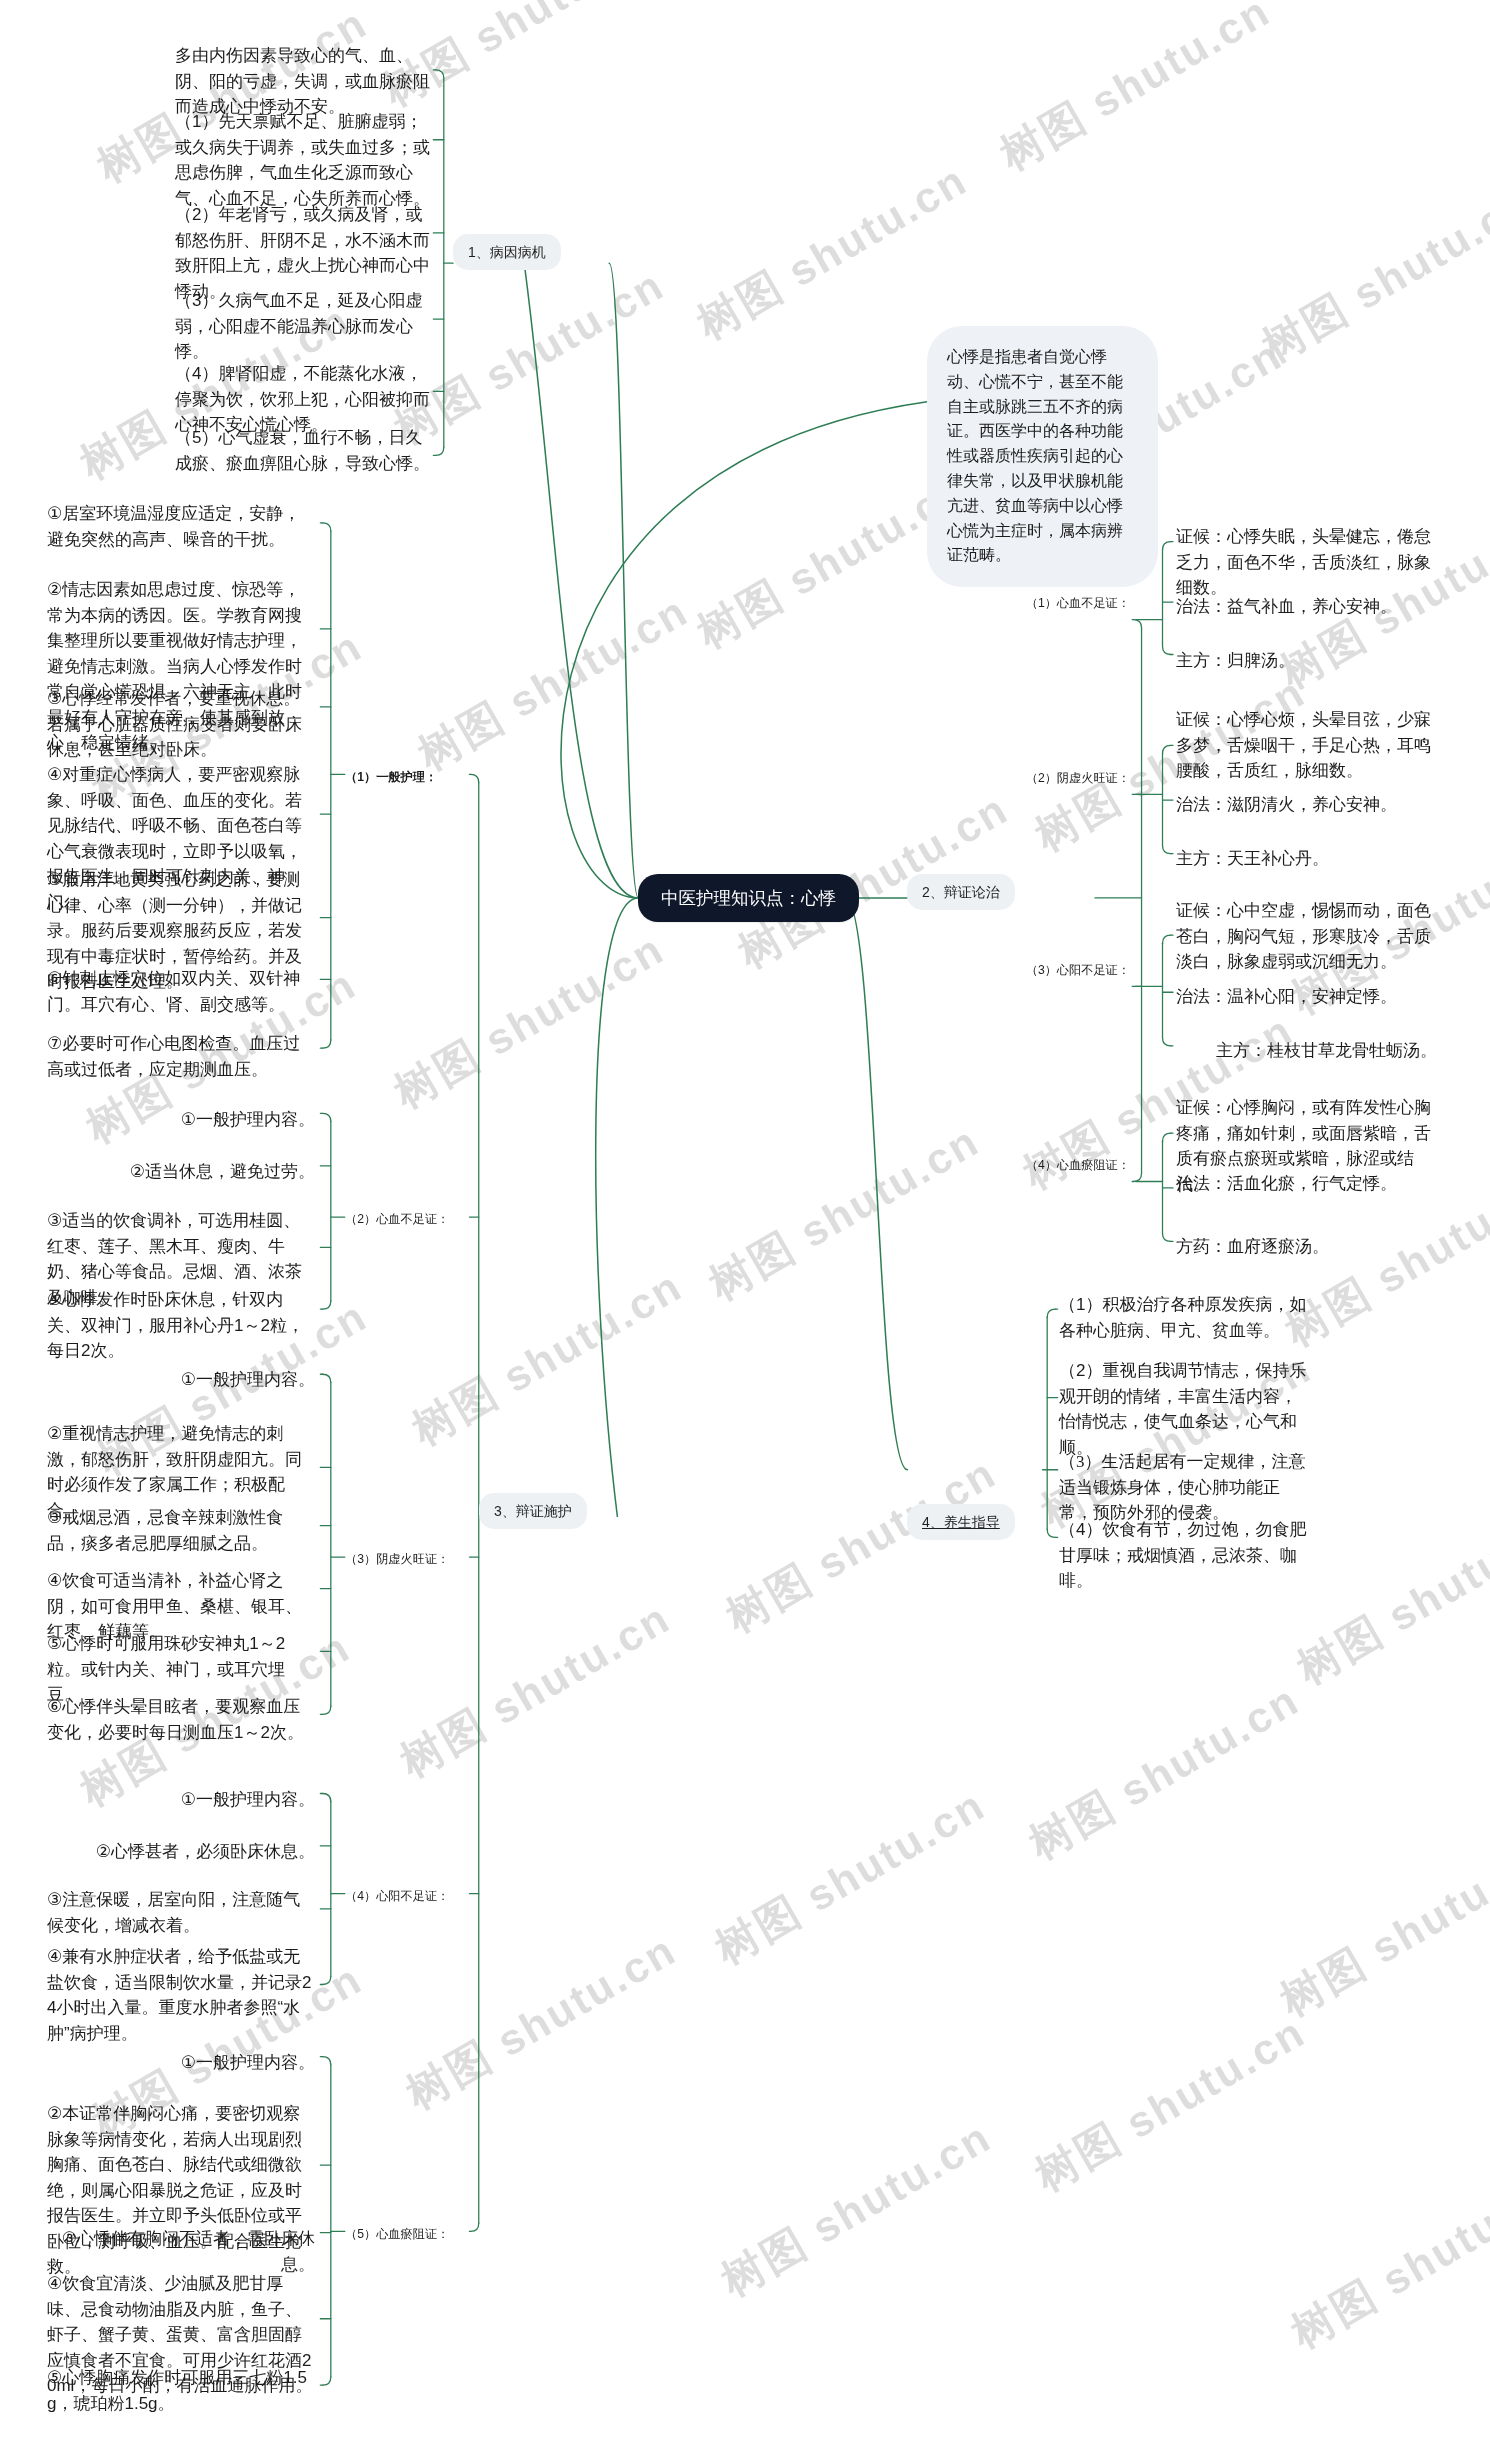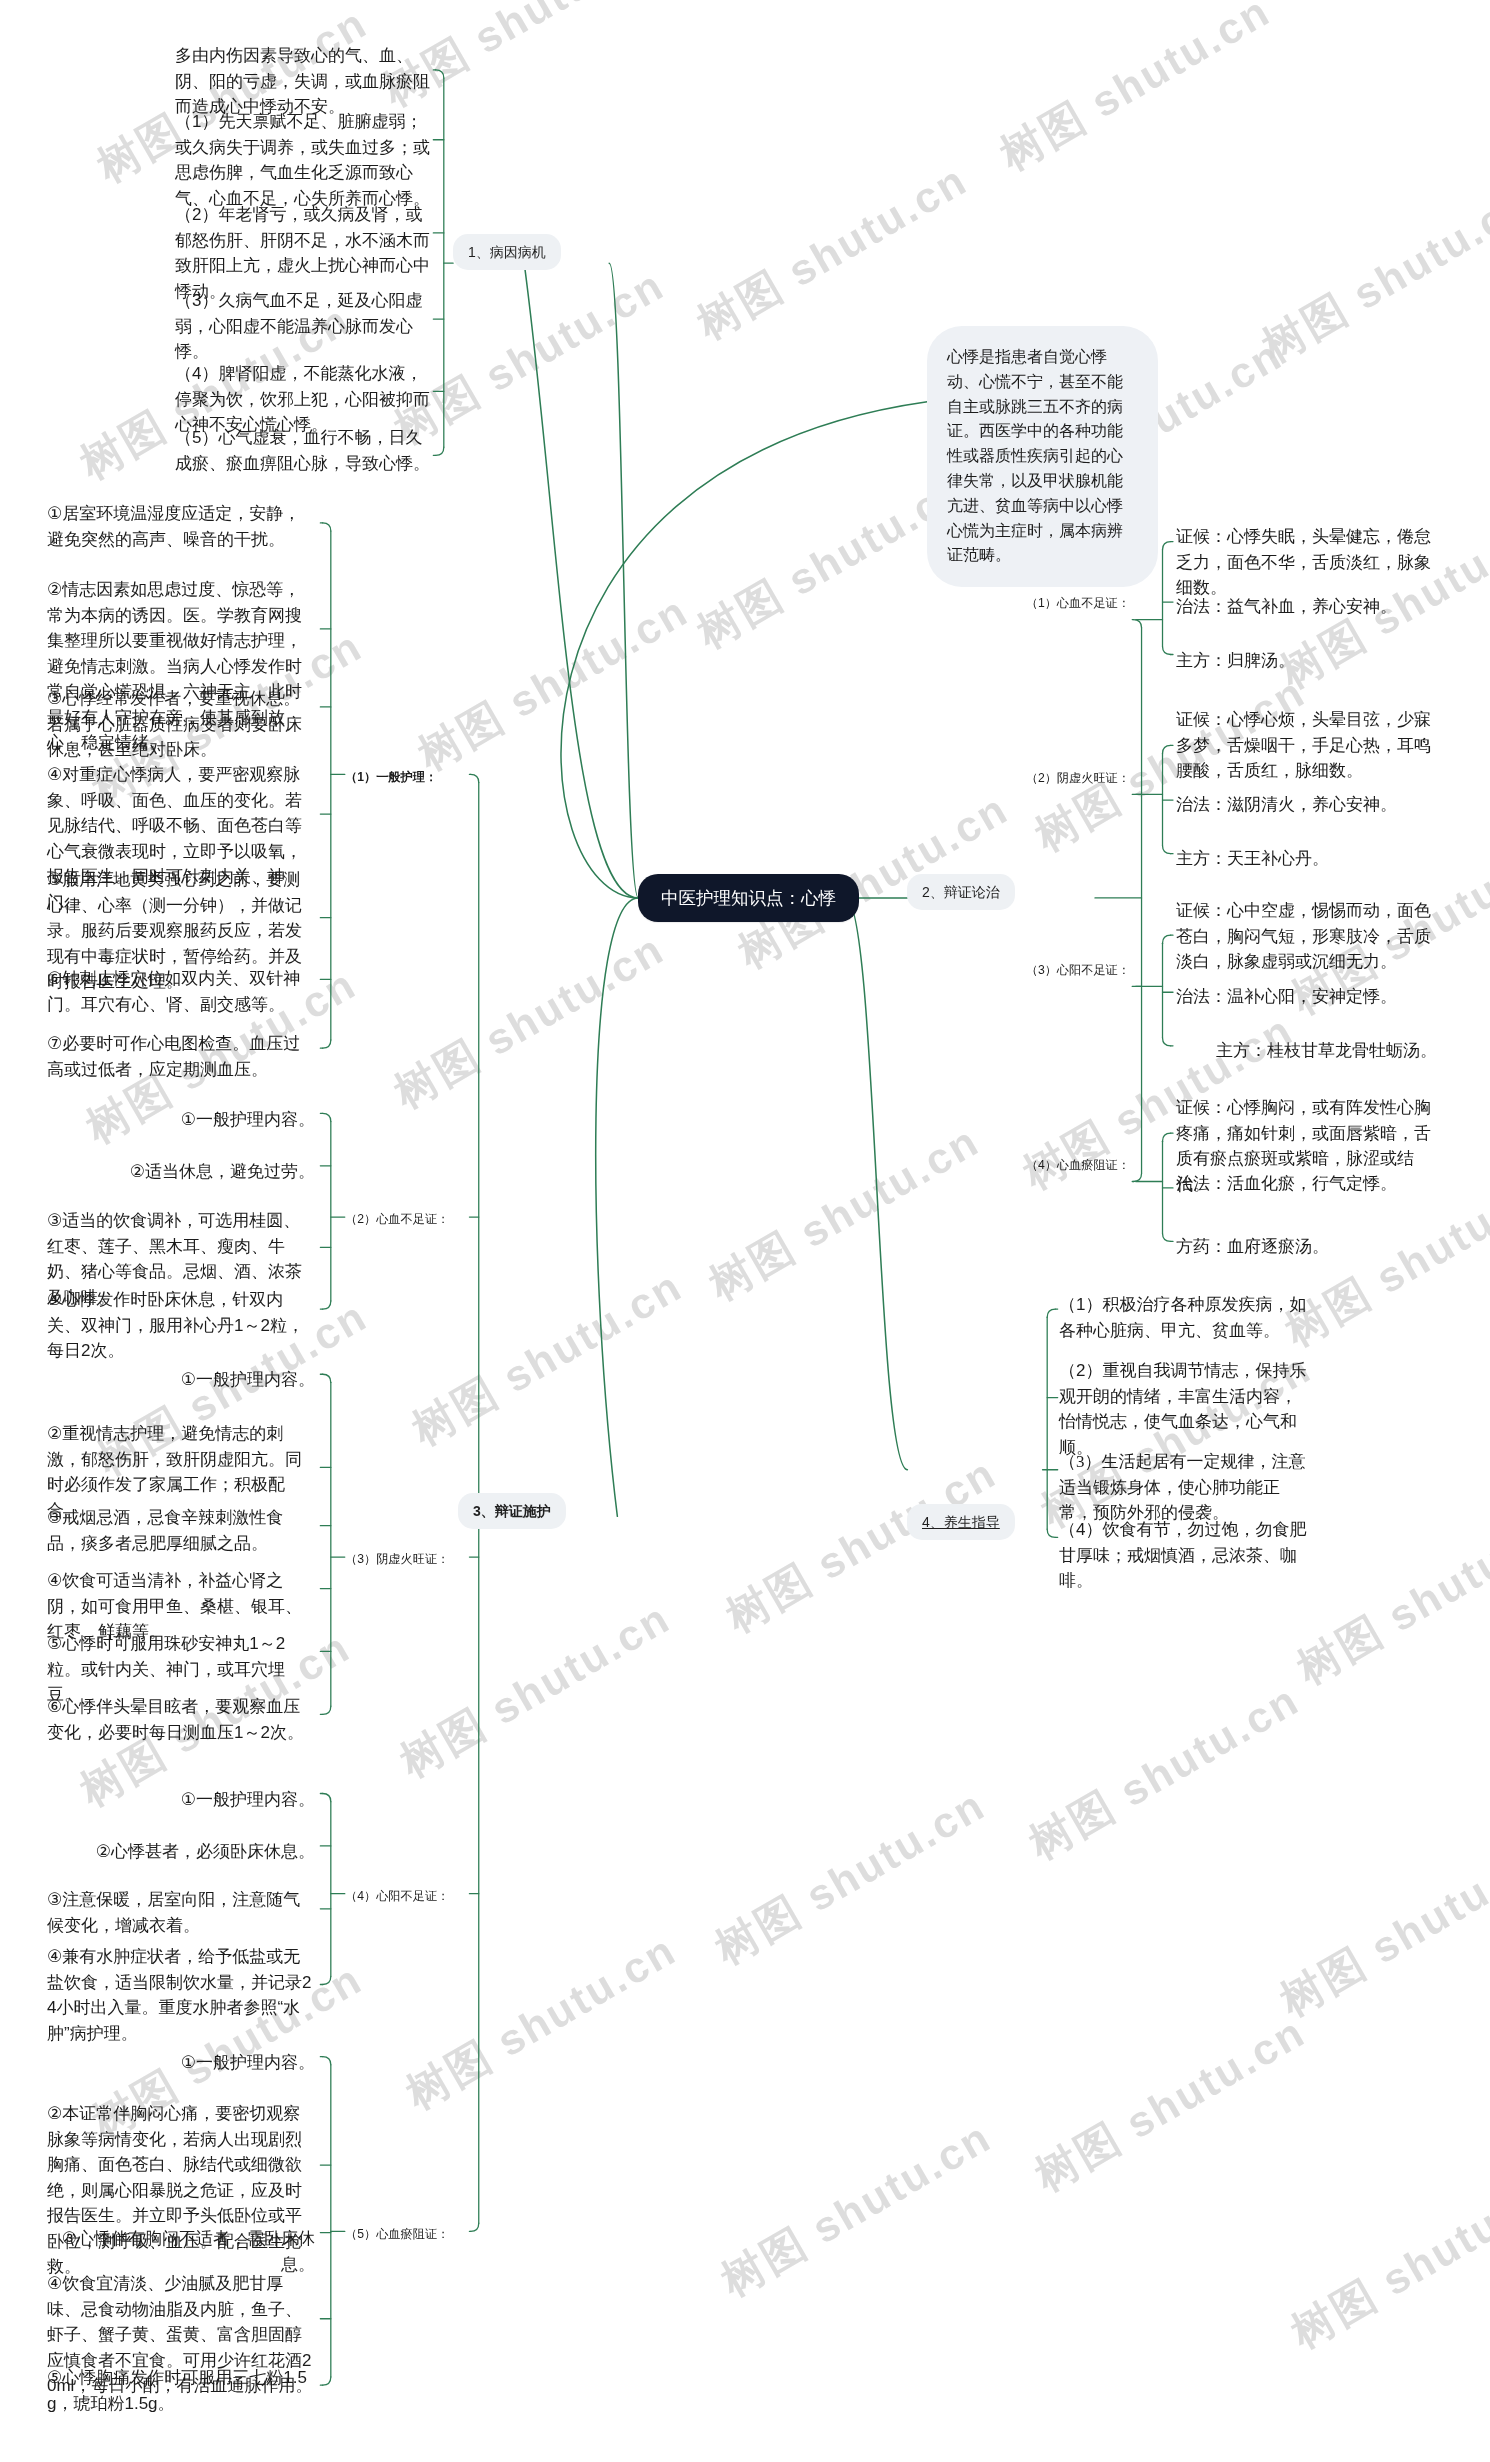--- a/index.html
+++ b/index.html
@@ -288,21 +288,21 @@
 <div class="node subhead ta-r" style="left:949px; top:961px; width:181px;">（3）心阳不足证：</div>
 <div class="node leaf" style="left:1176px; top:898px; width:262px;">证候：心中空虚，惕惕而动，面色苍白，胸闷气短，形寒肢冷，舌质淡白，脉象虚弱或沉细无力。</div>
 <div class="node leaf" style="left:1176px; top:984px; width:262px;">治法：温补心阳，安神定悸。</div>
 <div class="node leaf" style="left:1216px; top:1038px; width:262px;">主方：桂枝甘草龙骨牡蛎汤。</div>
 
 <div class="node subhead ta-r" style="left:949px; top:1156px; width:181px;">（4）心血瘀阻证：</div>
 <div class="node leaf" style="left:1176px; top:1095px; width:262px;">证候：心悸胸闷，或有阵发性心胸疼痛，痛如针刺，或面唇紫暗，舌质有瘀点瘀斑或紫暗，脉涩或结代。</div>
 <div class="node leaf" style="left:1176px; top:1171px; width:262px;">治法：活血化瘀，行气定悸。</div>
 <div class="node leaf" style="left:1176px; top:1234px; width:262px;">方药：血府逐瘀汤。</div>
 
-<div class="node pill" style="left:458px; top:1493px;font-weight:bold;">3、辩证施护</div>
+<div class="node pill" style="left:479px; top:1493px;">3、辩证施护</div>
 
 <div class="node subhead ta-l" style="left:345px; top:768px; width:116px;font-weight:bold;">（1）一般护理：</div>
 <div class="node leaf" style="left:47px; top:501px; width:268px;">①居室环境温湿度应适定，安静，避免突然的高声、噪音的干扰。</div>
 <div class="node leaf" style="left:47px; top:577px; width:268px;">②情志因素如思虑过度、惊恐等，常为本病的诱因。医。学教育网搜集整理所以要重视做好情志护理，避免情志刺激。当病人心悸发作时常自觉心慌恐惧，六神无主，此时最好有人守护在旁，使其感到放心，稳定情绪。</div>
 <div class="node leaf" style="left:47px; top:686px; width:268px;">③心悸经常发作者，要重视休息。若属于心脏器质性病变者则要卧床休息，甚至绝对卧床。</div>
 <div class="node leaf" style="left:47px; top:762px; width:268px;">④对重症心悸病人，要严密观察脉象、呼吸、面色、血压的变化。若见脉结代、呼吸不畅、面色苍白等心气衰微表现时，立即予以吸氧，报告医生。同时可针刺内关、神门。</div>
 <div class="node leaf" style="left:47px; top:867px; width:268px;">⑤服用洋地黄类强心药之前，要测心律、心率（测一分钟），并做记录。服药后要观察服药反应，若发现有中毒症状时，暂停给药。并及时报告医生处理。</div>
 <div class="node leaf" style="left:47px; top:966px; width:268px;">⑥针刺止悸穴位如双内关、双针神门。耳穴有心、肾、副交感等。</div>
 <div class="node leaf" style="left:47px; top:1031px; width:268px;">⑦必要时可作心电图检查。血压过高或过低者，应定期测血压。</div>
 

